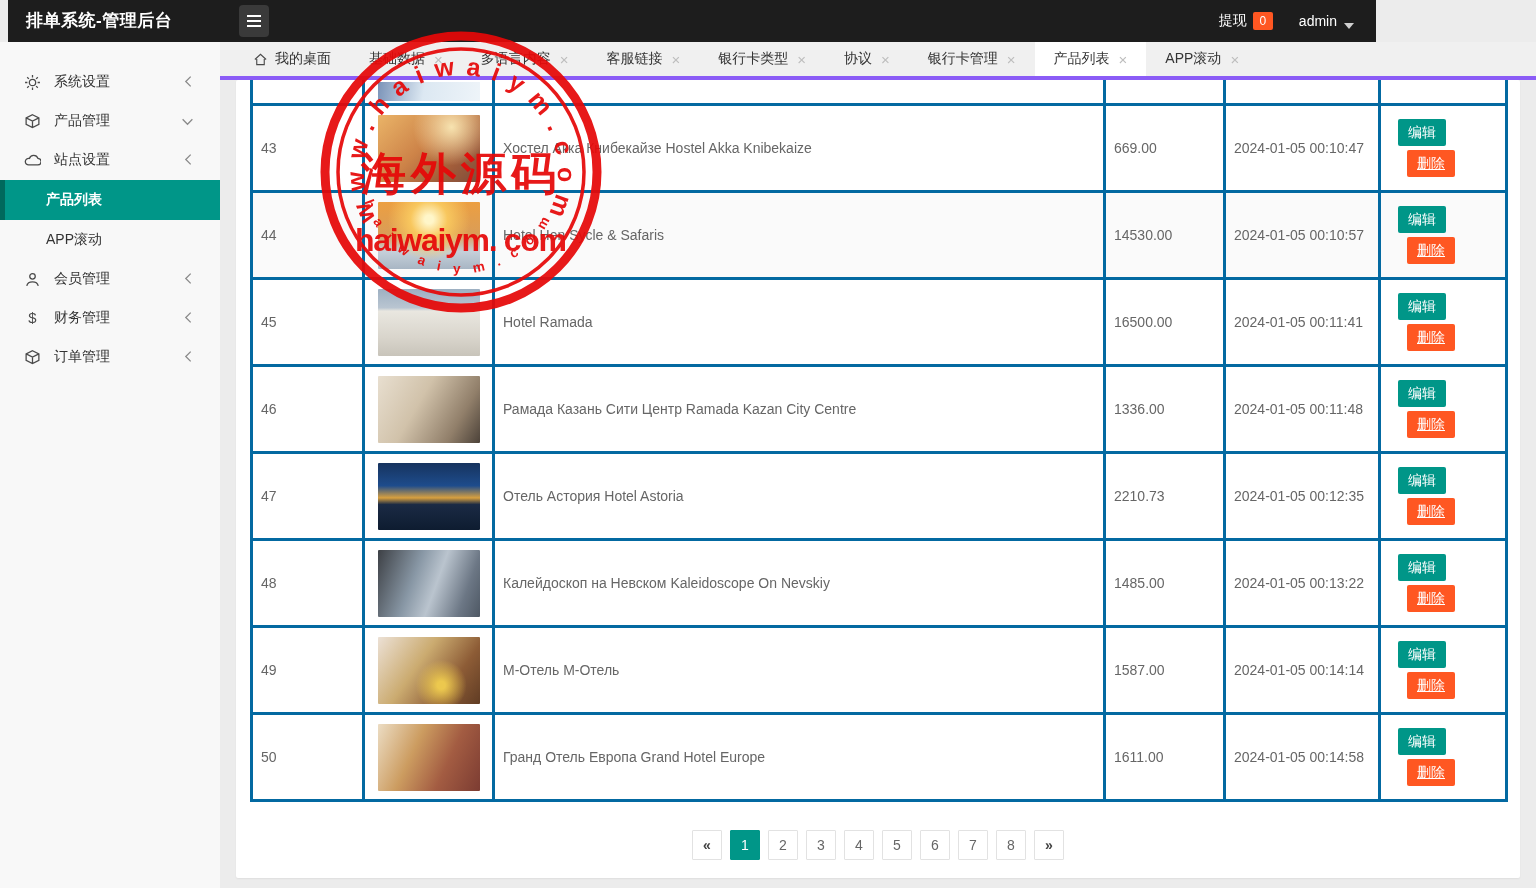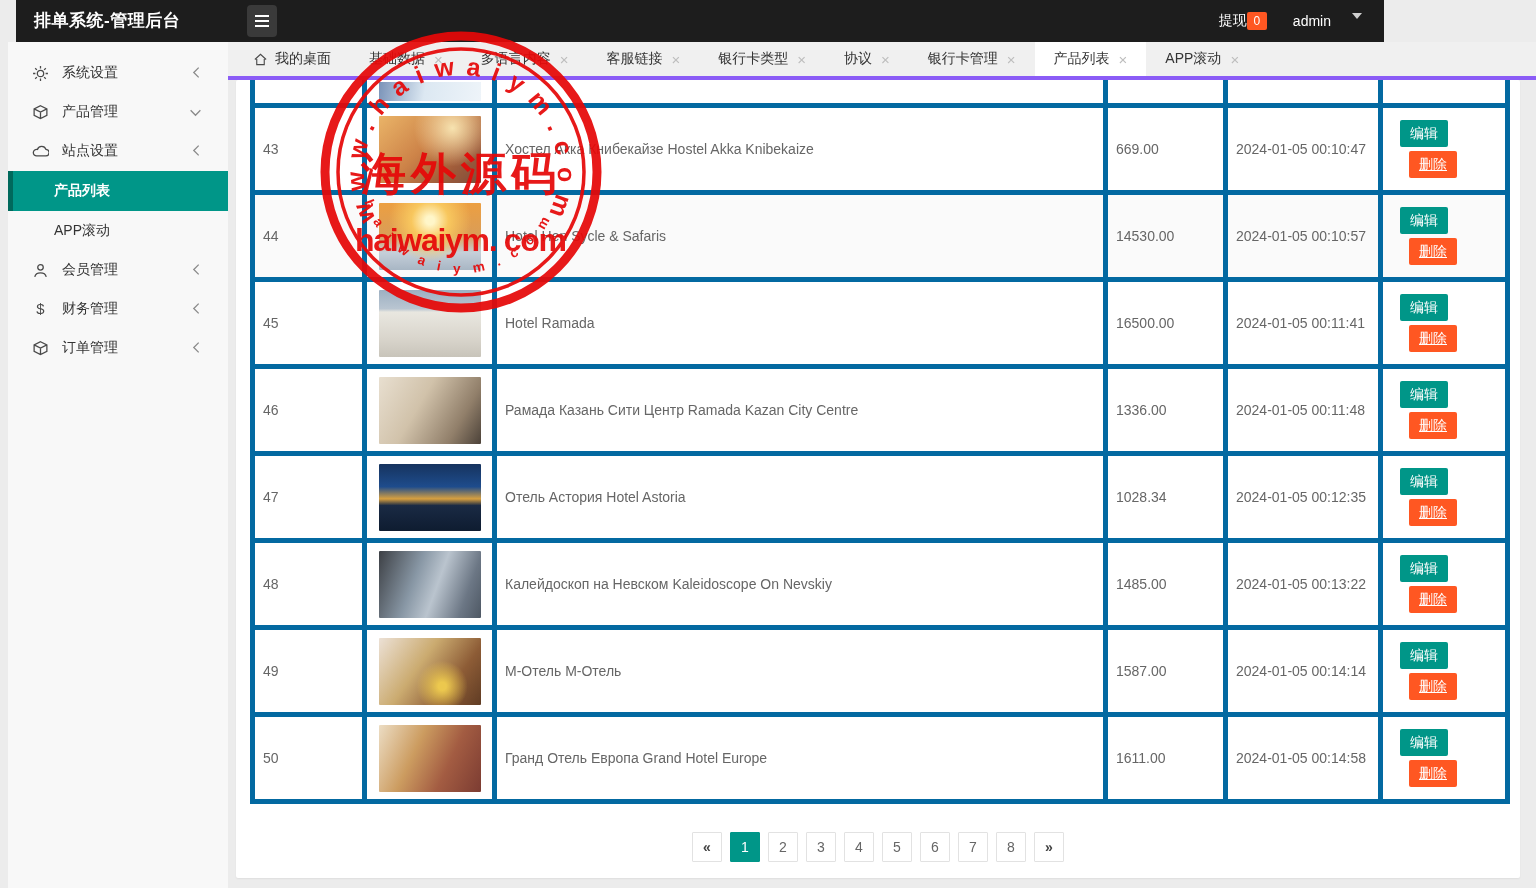--- a/index.html
+++ b/index.html
@@ -1,40 +1,40 @@
 <!DOCTYPE html>
 <html><head>
 <meta charset="utf-8">
 <style>
   * { margin:0; padding:0; box-sizing:border-box; }
   html,body { width:1536px; height:888px; overflow:hidden;
     font-family:"Liberation Sans","DejaVu Sans",sans-serif; background:#ececec; }
 
   
-  .topbar { position:absolute; left:16px; top:0; width:1368px; height:42px;
+  .topbar { position:absolute; left:8px; top:0; width:1368px; height:42px;
     background:#1d1d1d; color:#fff; z-index:10; }
   .brand { position:absolute; left:18px; top:0; line-height:42px;
     font-size:17px; font-weight:bold; letter-spacing:.5px; }
   .burger { position:absolute; left:231px; top:5px; width:30px; height:32px;
     background:#3a3a3a; border-radius:4px; border:none; cursor:pointer;
     display:flex; flex-direction:column; justify-content:center; align-items:center; gap:3px; }
   .burger span { display:block; width:14px; height:2px; background:#fff; }
   .top-right { position:absolute; right:22px; top:0; height:42px;
     display:flex; align-items:center; gap:26px; font-size:14px; }
-  .withdraw { display:flex; align-items:flex-end; cursor:pointer; }
+  .withdraw { display:flex; align-items:flex-end; gap:6px; cursor:pointer; }
   .wd-badge { display:inline-block; min-width:20px; height:18px; line-height:18px;
     text-align:center; background:#ff5722; color:#fff; border-radius:2px;
     font-size:12px; padding:0 4px; }
-  .admin { display:flex; align-items:flex-start; gap:21px; cursor:pointer; }
+  .admin { display:flex; align-items:flex-end; gap:7px; cursor:pointer; }
   .caret { width:0; height:0; border-left:5px solid transparent;
     border-right:5px solid transparent; border-top:6px solid #cfcfcf; }
 
   
-  .sidebar { position:absolute; left:8px; top:42px; width:220px; bottom:0;
-    background:#f8f8f8; padding-top:12px; z-index:5; }
+  .sidebar { position:absolute; left:0; top:42px; width:220px; bottom:0;
+    background:#f8f8f8; padding-top:21px; z-index:5; }
   .side-item { position:relative; height:38px; display:flex; align-items:center;
     padding-left:24px; font-size:14px; color:#333; cursor:pointer; margin-bottom:1px; }
   .side-item .s-ico { width:17px; height:17px; margin-right:13px; display:inline-flex; }
   .side-item .chev { position:absolute; right:26px; top:12px; }
   .sub-item { height:40px; display:flex; align-items:center; padding-left:46px;
     font-size:14px; color:#333; cursor:pointer; }
   .sub-item.active { background:#009688; color:#fff; font-weight:bold;
     box-shadow:inset 5px 0 0 #00695c; }
   svg.lineicon { stroke:#4a4a4a; fill:none; stroke-width:1.2; }
   svg.lineicon.chv { stroke:#8a8a8a; }
@@ -50,21 +50,21 @@
   .tab .home-ico { display:inline-flex; margin-right:-2px; }
 
   
   .content { position:absolute; left:220px; top:80px; right:0; bottom:0;
     background:#ececec; padding:0 16px; }
   .card { background:#fff; width:1284px; height:798px; border-radius:2px;
     box-shadow:0 1px 2px rgba(0,0,0,.06); padding:0 14px; }
 
   table.grid { border-collapse:collapse; width:1255px; table-layout:fixed;
     font-size:14px; color:#666; }
-  table.grid td { border:5px solid #0369a1; vertical-align:middle; }
+  table.grid td { border:3px solid #0369a1; vertical-align:middle; }
   tr.partial td { border-top:none; height:24px; }
   tr.datarow td { height:87px; }
   tr.datarow.hovered td { background:#fafafa; }
   .col-id { width:112px; } .col-img { width:130px; } .col-name { width:611px; }
   .col-price { width:120px; } .col-date { width:155px; } .col-act { width:127px; }
   td.c-id, td.c-name, td.c-price, td.c-date { padding-left:8px; }
 
   .thumb { width:102px; height:67px; margin:0 auto; border-radius:1px; }
   .thumb-sliver { width:102px; height:19px; margin:2px auto 2px auto; }
 
@@ -340,21 +340,21 @@
           </div>
             </td>
         </tr>
 
         <tr class="datarow">
           <td class="c-id">47</td>
           <td>
               <div class="thumb t47"></div>
             </td>
           <td class="c-name">Отель Астория Hotel Astoria</td>
-          <td class="c-price">1028.34</td>
+          <td class="c-price">2210.73</td>
           <td class="c-date">2024-01-05 00:12:35</td>
           <td>
               <div class="act-wrap">
             <button class="btn btn-edit">编辑</button>
             <button class="btn btn-del">删除</button>
           </div>
             </td>
         </tr>
 
         <tr class="datarow">

